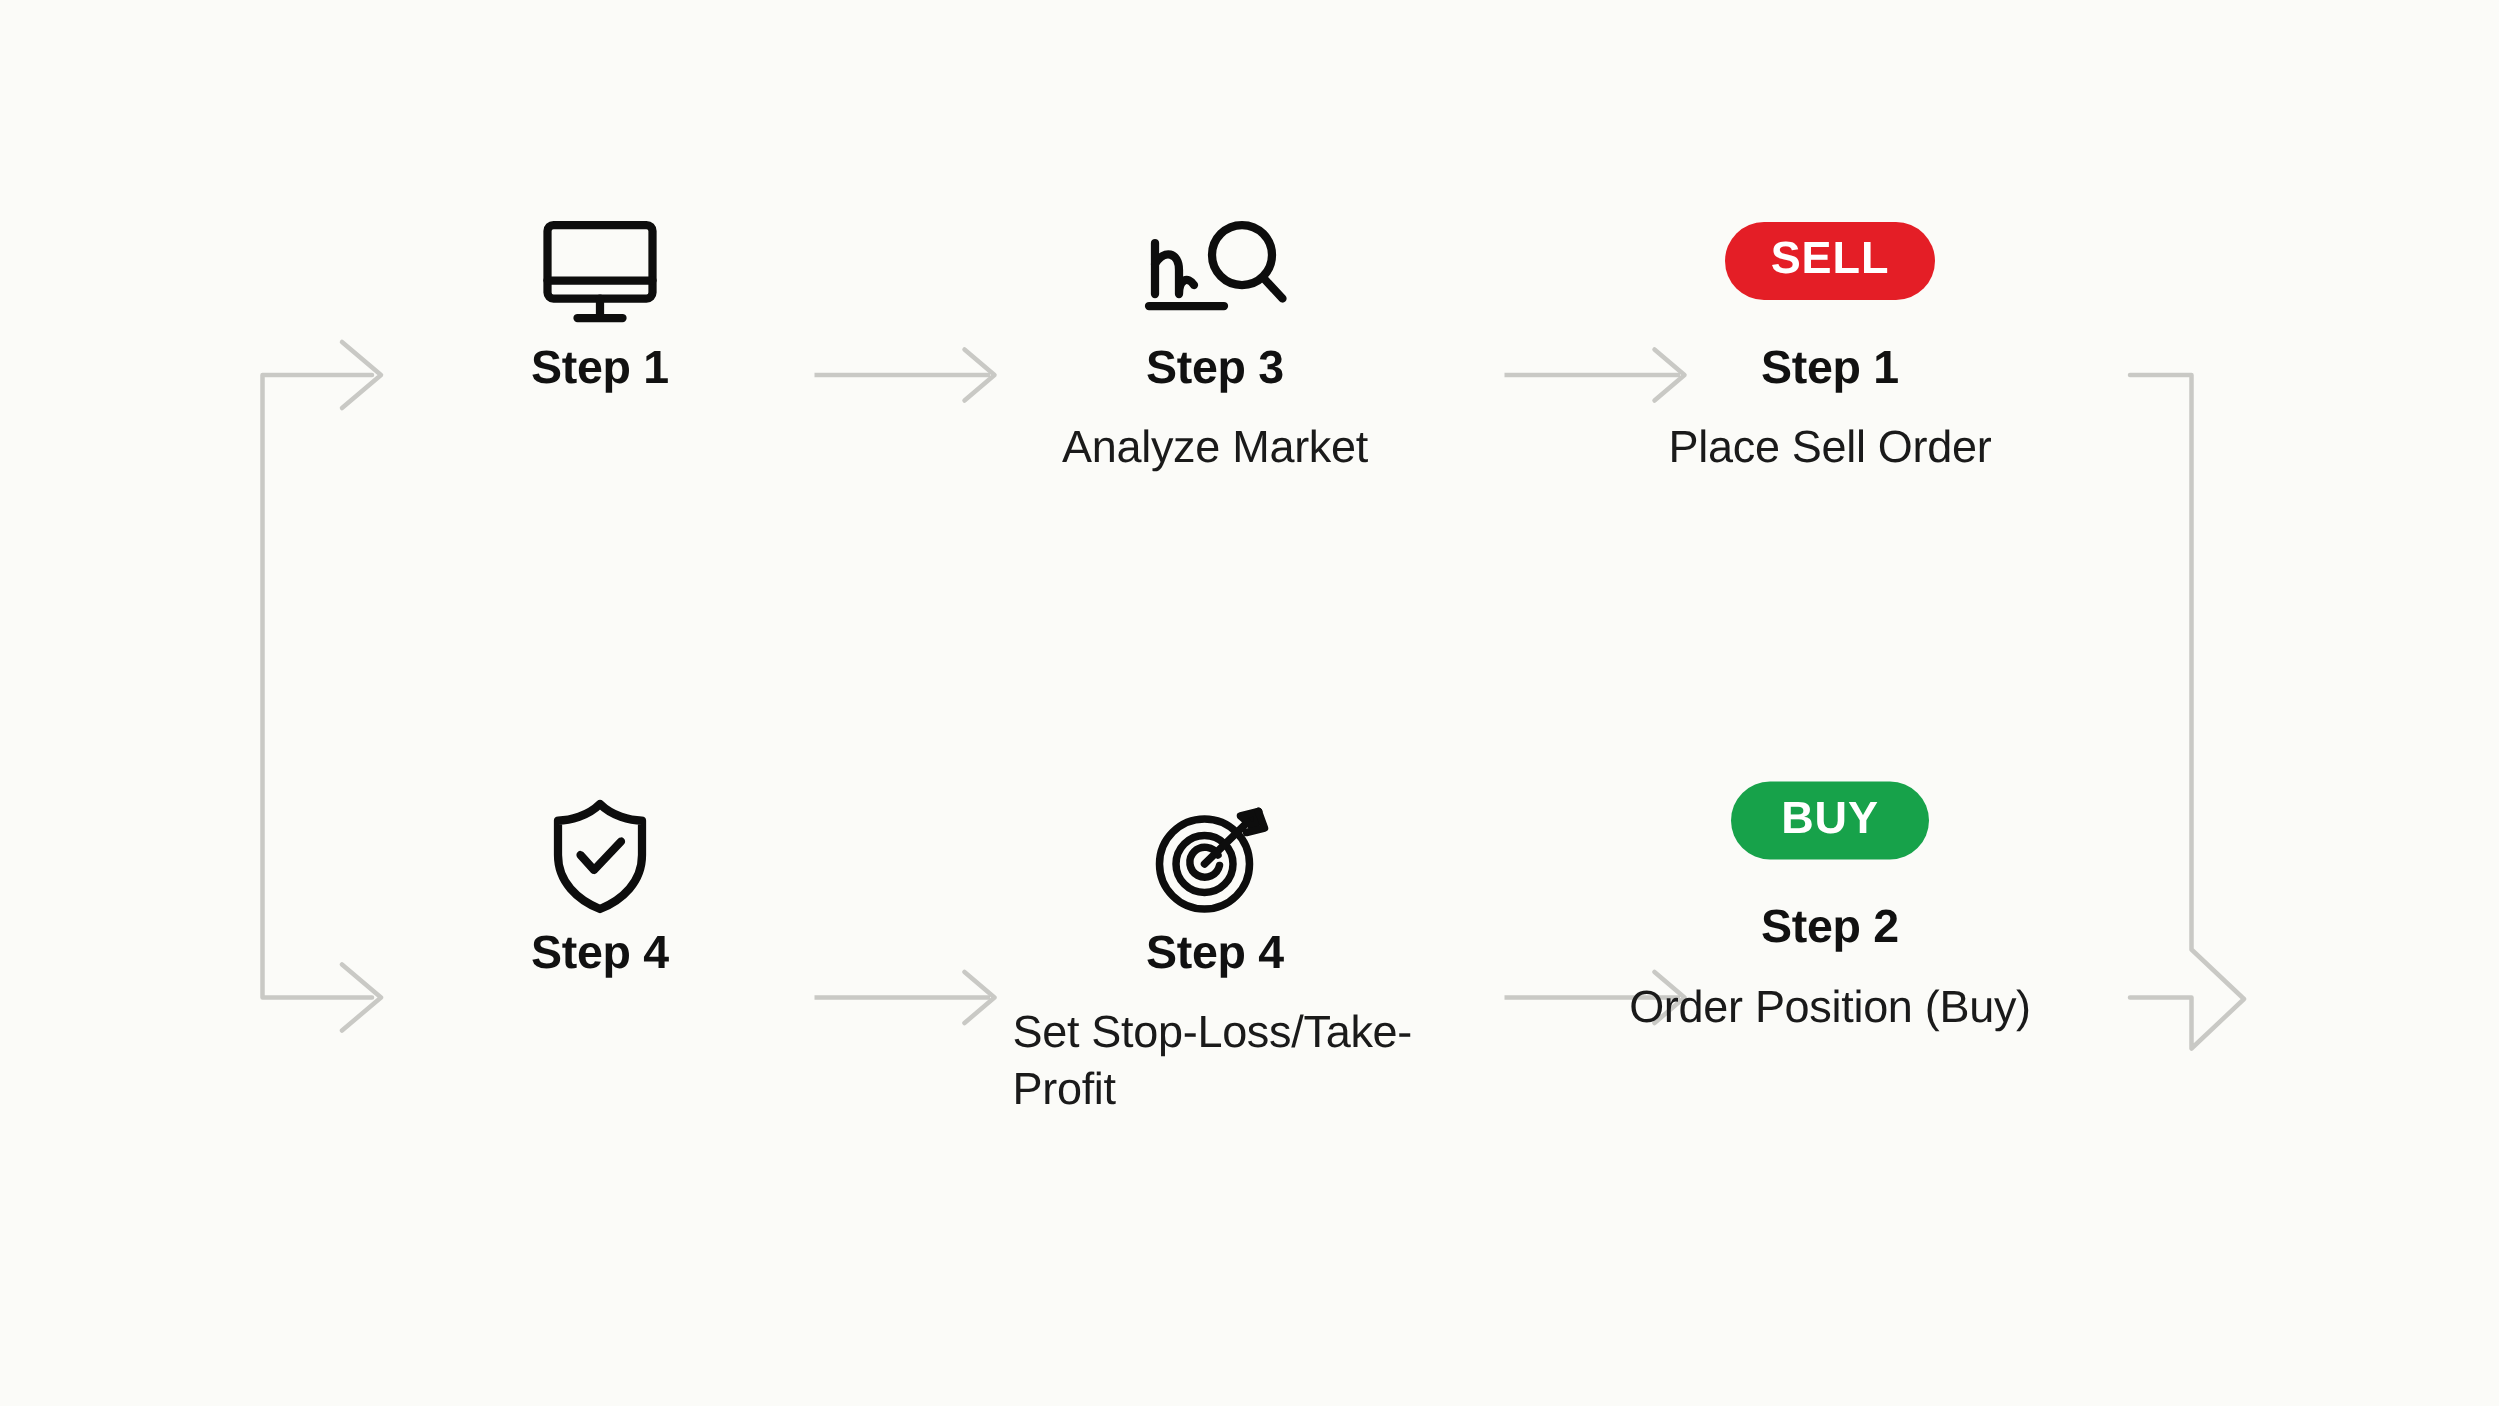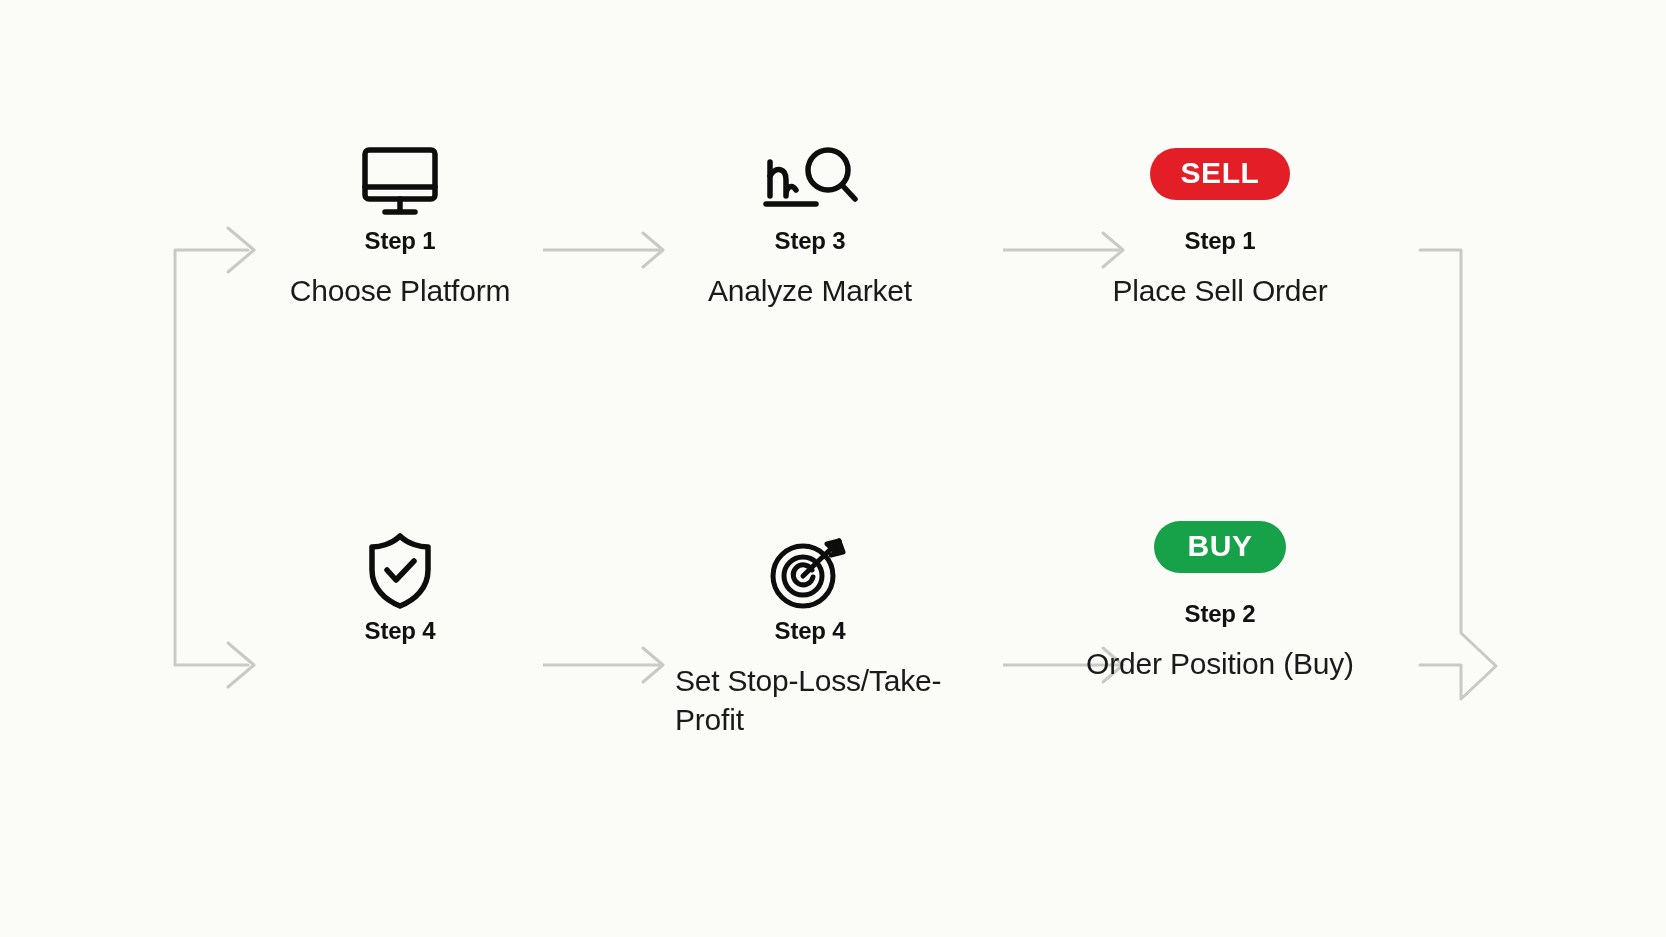--- a/index.html
+++ b/index.html
@@ -65,21 +65,21 @@
     letter-spacing: 0.6px;
     border-radius: 999px;
     padding: 10px 30px 12px 30px;
     min-width: 72px;
     line-height: 1;
   }
   .badge-sell { background: #e41e26; }
   .badge-buy  { background: #17a24a; }
 
   .step-title {
-    font-size: 24px;
+    font-size: 31px;
     font-weight: bold;
     color: #111111;
     line-height: 1.1;
     letter-spacing: -0.2px;
   }
 
   .step-desc {
     font-size: 30px;
     font-weight: 400;
     color: #1a1a1a;
@@ -136,21 +136,20 @@
       <span>
         <svg class="glyph" width="82" height="76" viewBox="0 0 82 76" fill="none" stroke="#0d0d0d" stroke-width="5.5" stroke-linecap="round" stroke-linejoin="round">
           <rect x="6" y="6" width="70" height="49" rx="4"></rect>
           <line x1="6" y1="43" x2="76" y2="43"></line>
           <line x1="41" y1="55" x2="41" y2="66"></line>
           <line x1="26" y1="68" x2="56" y2="68"></line>
         </svg>
       </span>
     </div>
     <div class="step-title">Step 1</div>
-    <div class="step-desc">Choose Platform</div>
   </div>
 
   <div class="step-node" style="left:660px; top:128px;">
     <div class="icon-slot">
       <span>
         <svg class="glyph" width="100" height="76" viewBox="0 0 100 76" fill="none" stroke="#0d0d0d" stroke-width="5.5" stroke-linecap="round" stroke-linejoin="round">
           <path d="M10 18 L10 52"></path>
           <path d="M10 32 C16 22, 26 24, 26 36 L26 52 C26 42, 32 40, 36 46"></path>
           <line x1="6" y1="60" x2="56" y2="60"></line>
           <circle cx="68" cy="26" r="20"></circle>

